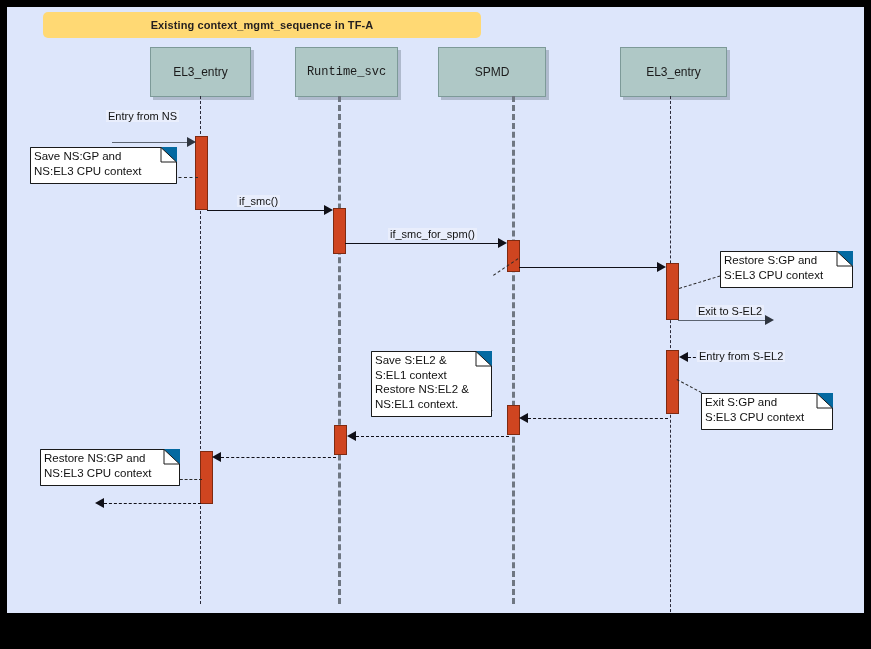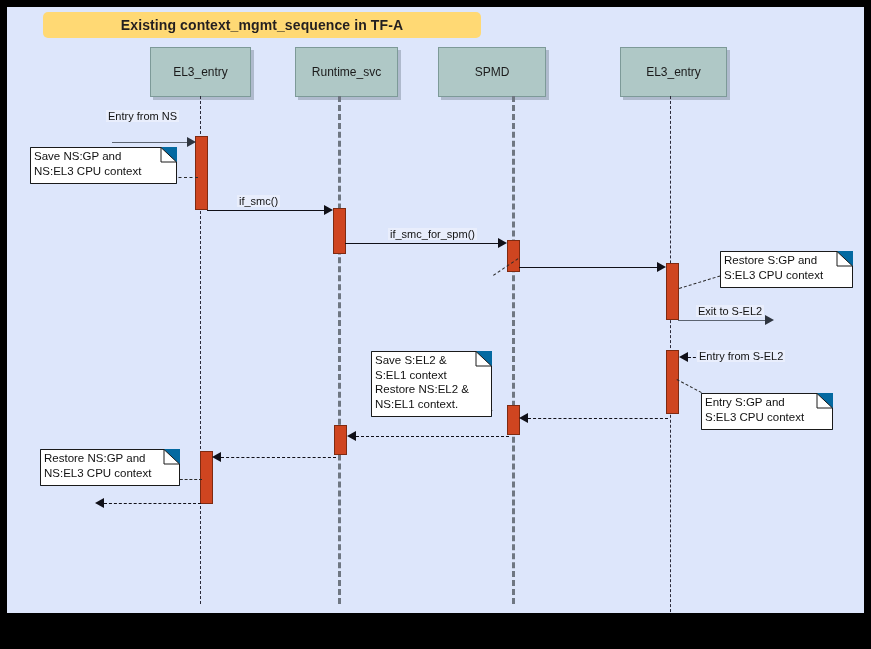--- a/index.html
+++ b/index.html
@@ -30,21 +30,21 @@
     top: 5px;
     width: 438px;
     height: 26px;
     background: #ffd974;
     border-radius: 5px;
     display: flex;
     align-items: center;
     justify-content: center;
   }
   #title-banner .title-text {
-    font-size: 14px;
+    font-size: 11px;
     font-weight: bold;
     color: #231f20;
     letter-spacing: 0.1px;
   }
   
   .lifeline-head {
     position: absolute;
     height: 48px;
     background: #afc8c6;
     border: 1px solid #7d9a98;
@@ -140,21 +140,21 @@
 
 <div id="canvas">
 
   <div id="title-banner">
     <span class="title-text">Existing context_mgmt_sequence in TF-A</span>
   </div>
 
   <div class="lifeline-head" style="left:143px; top:40px; width:99px;">
     <span class="head-label">EL3_entry</span>
   </div>
-  <div class="lifeline-head" style="left:288px; top:40px; width:101px;">
+  <div class="lifeline-head" style="left:288px; top:40px; width:101px;font-family:Liberation Mono, monospace;">
     <span class="head-label">Runtime_svc</span>
   </div>
   <div class="lifeline-head" style="left:431px; top:40px; width:106px;">
     <span class="head-label">SPMD</span>
   </div>
   <div class="lifeline-head" style="left:613px; top:40px; width:105px;">
     <span class="head-label">EL3_entry</span>
   </div>
 
   <div class="lifeline thin" style="left:193px; top:89px; height:508px;"></div>
@@ -239,21 +239,21 @@
 Restore NS:EL2 &amp;
 NS:EL1 context.</div>
   </div>
 
   <div class="connector" style="left:670px; top:372px; width:33px; transform: rotate(28deg);"></div>
   <div class="note" style="left:694px; top:386px; width:132px; height:37px;">
     <svg class="note-svg" width="132" height="37" viewBox="0 0 132 37">
       <polygon points="0.5,0.5 116,0.5 131.5,15 131.5,36.5 0.5,36.5" fill="#ffffff" stroke="#1a1a1a" stroke-width="1"></polygon>
       <polyline points="116,0.5 116,15 131.5,15" fill="none" stroke="#1a1a1a" stroke-width="1"></polyline>
     </svg>
-    <div class="note-text">Entry S:GP and
+    <div class="note-text">Exit S:GP and
 S:EL3 CPU context</div>
   </div>
 
   <div class="connector" style="left:168px; top:472px; width:27px;"></div>
   <div class="note" style="left:33px; top:442px; width:140px; height:37px;">
     <svg class="note-svg" width="140" height="37" viewBox="0 0 140 37">
       <polygon points="0.5,0.5 124,0.5 139.5,15 139.5,36.5 0.5,36.5" fill="#ffffff" stroke="#1a1a1a" stroke-width="1"></polygon>
       <polyline points="124,0.5 124,15 139.5,15" fill="none" stroke="#1a1a1a" stroke-width="1"></polyline>
     </svg>
     <div class="note-text">Restore NS:GP and

